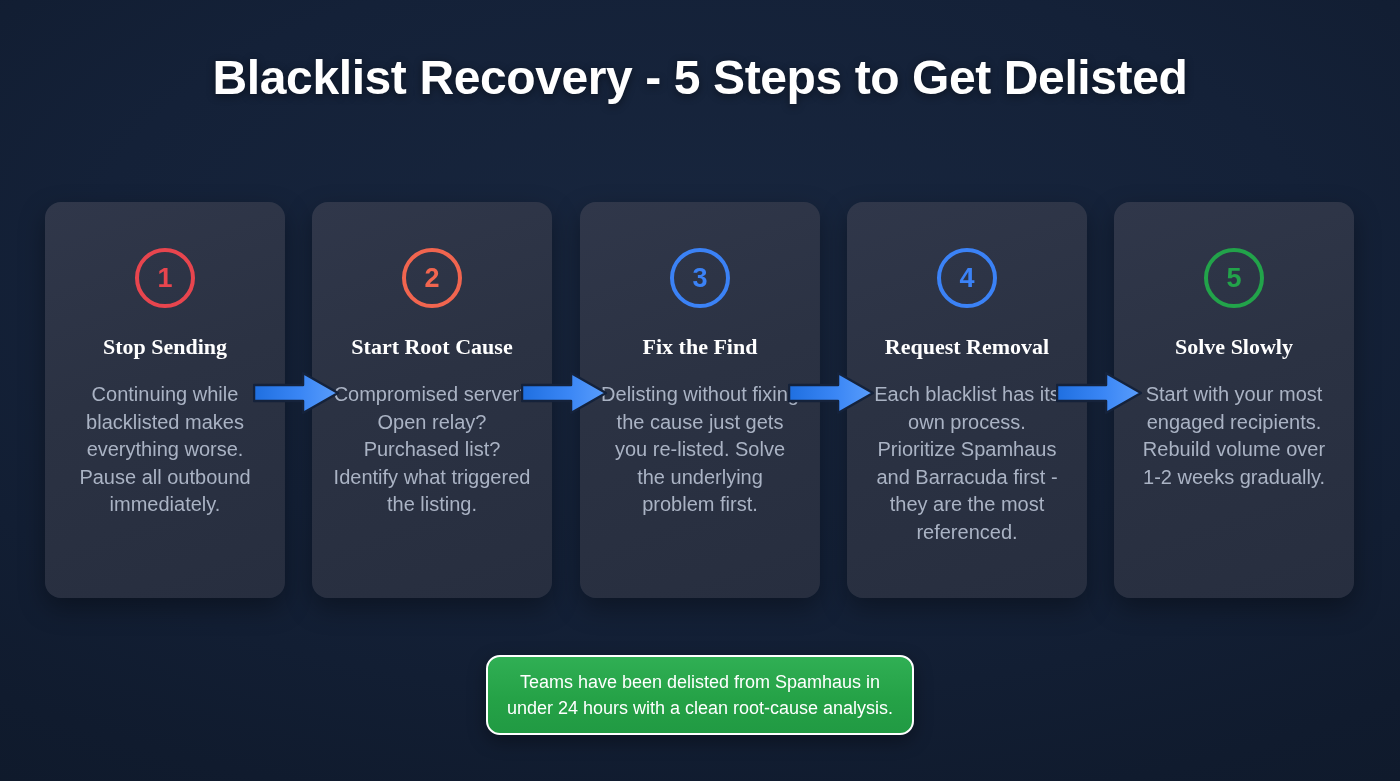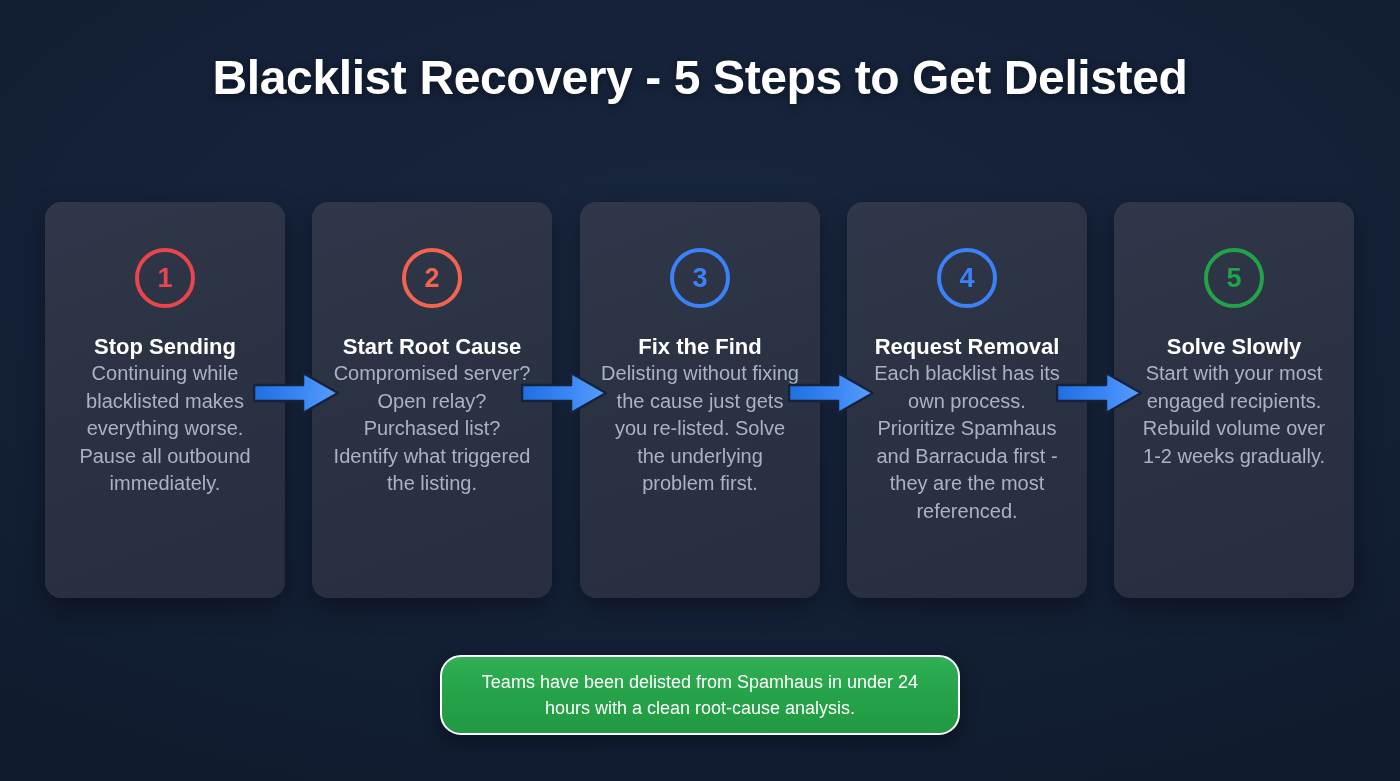--- a/index.html
+++ b/index.html
@@ -81,23 +81,24 @@
     font-size:27px;
     font-weight:bold;
     color:#3b82f6;
     line-height:1;
   }
 
   .step-title {
     font-size:22px;
     font-weight:bold;
     color:#ffffff;
-    margin-bottom:0;
+    margin-bottom:21px;
     line-height:1.2;
     white-space:nowrap;
+    font-family:Liberation Serif, serif;
   }
 
   .step-desc {
     font-size:20px;
     line-height:27.5px;
     color:#aab3c4;
     padding:0 4px;
   }
 
   
@@ -113,23 +114,23 @@
   .flow-arrow[data-gap="1"] { left:521px; }
   .flow-arrow[data-gap="2"] { left:788px; }
   .flow-arrow[data-gap="3"] { left:1056px; }
 
   
   #footer-badge {
     position:absolute;
     top:655px;
     left:50%;
     transform:translateX(-50%);
-    width:520px;
+    width:428px;
     padding:12px 18px;
-    border-radius:21px;
+    border-radius:14px;
     background:linear-gradient(180deg, #30af54 0%, #25a247 55%, #219a43 100%);
     border:2.5px solid #ffffff;
     box-shadow:0 6px 18px rgba(0,0,0,0.35);
     text-align:center;
     font-size:18px;
     line-height:26px;
     color:#ffffff;
   }
 </style>
 </head>

